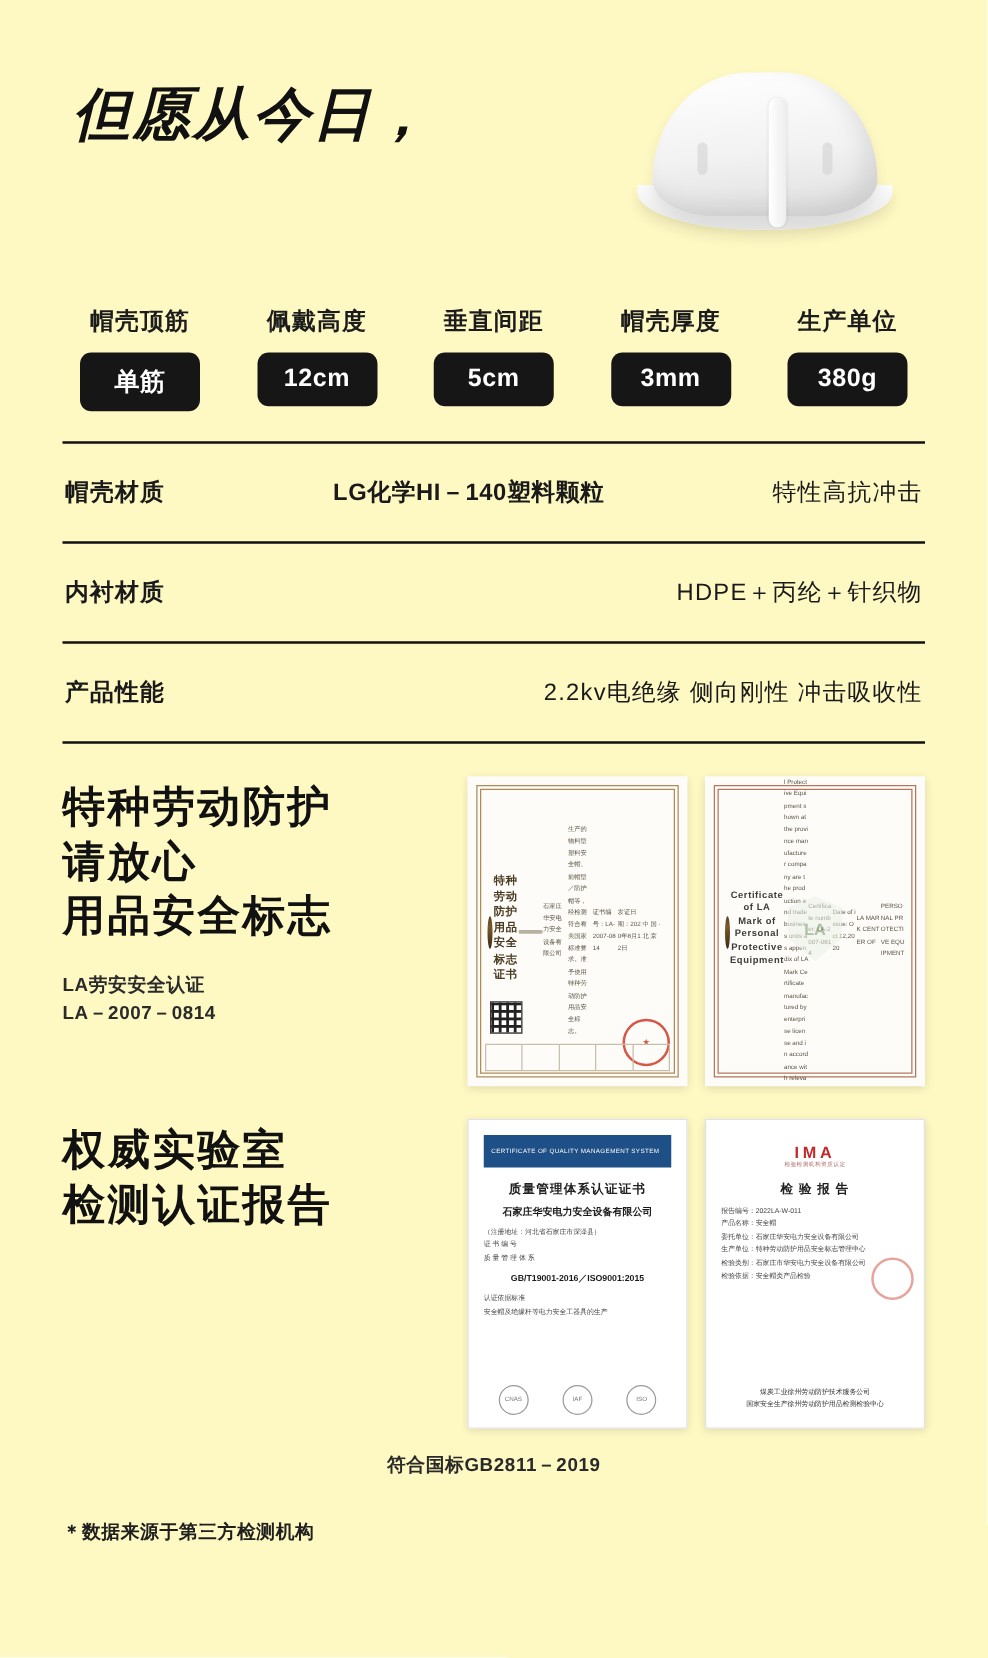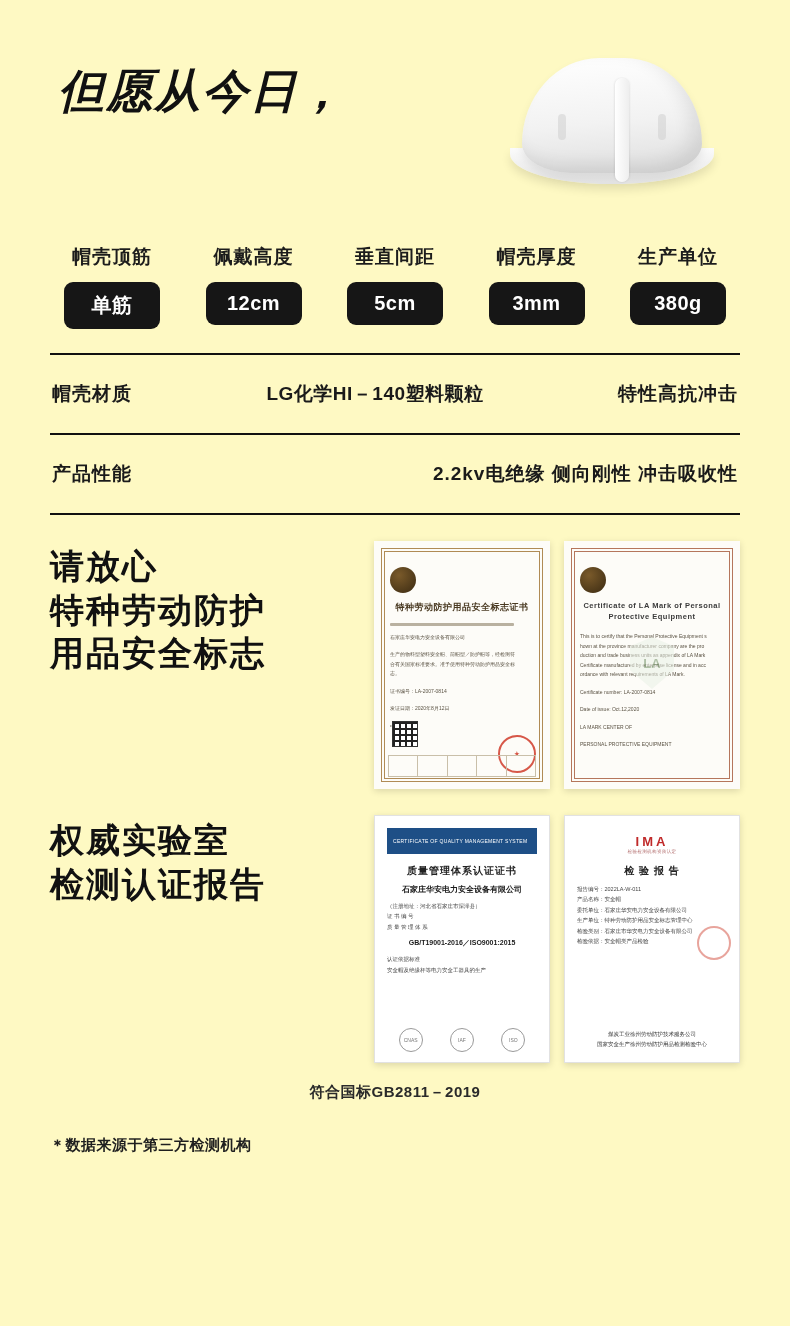--- a/index.html
+++ b/index.html
@@ -144,21 +144,21 @@
   }
   .spec-mid {
     flex: 1;
     text-align: center;
     font-size: 19px;
     font-weight: bold;
     letter-spacing: .5px;
   }
   .spec-right {
     font-size: 19px;
-    font-weight: bold;
+    font-weight: normal;
     letter-spacing: 1px;
     white-space: nowrap;
     text-align: right;
   }
   .spec-row.right-only { justify-content: flex-end; }
 
   
   .cert-section {
     display: flex;
     margin: 26px 22px 0 22px;
@@ -205,21 +205,21 @@
     inset: 7px;
     border: 4px double #b08b55;
     box-sizing: border-box;
   }
   .doc-border.red { border-color: #b5765c; }
   .doc-inner {
     position: absolute;
     inset: 16px;
     box-sizing: border-box;
     display: flex;
-    flex-direction: column;
+    align-items: center;
     text-align: center;
   }
   .doc-seal {
     width: 26px; height: 26px;
     border-radius: 50%;
     background: radial-gradient(circle at 35% 32%, #7a5a2a, #3a2a12);
     margin: 10px 0 8px 0;
   }
   .doc-title {
     font-size: 9px;
@@ -448,31 +448,39 @@
     </div>
   </div>
 
   <div class="spec-table">
     <div class="spec-row">
       <div class="spec-key">帽壳材质</div>
       <div class="spec-mid">LG化学HI－140塑料颗粒</div>
       <div class="spec-right">特性高抗冲击</div>
     </div>
     <div class="spec-row">
+      <div class="spec-key">内衬材质</div>
+      <div class="spec-right">HDPE＋丙纶＋针织物</div>
+    </div>
+    <div class="spec-row">
       <div class="spec-key">产品性能</div>
       <div class="spec-right">2.2kv电绝缘 侧向刚性 冲击吸收性</div>
     </div>
   </div>
 
   <div class="cert-section">
     <div class="cert-text">
       <div class="cert-title">
+        <div>特种劳动防护</div>
         <div>请放心</div>
-        <div>特种劳动防护</div>
         <div>用品安全标志</div>
+      </div>
+      <div class="cert-sub">
+        <div>LA劳安安全认证</div>
+        <div>LA－2007－0814</div>
       </div>
     </div>
     <div class="cert-images">
 
       <div class="doc">
         <div class="doc-border"></div>
         <div class="doc-inner">
           <div class="doc-seal"></div>
           <div class="doc-title">特种劳动防护用品安全标志证书</div>
           <div class="doc-line dark"></div>

